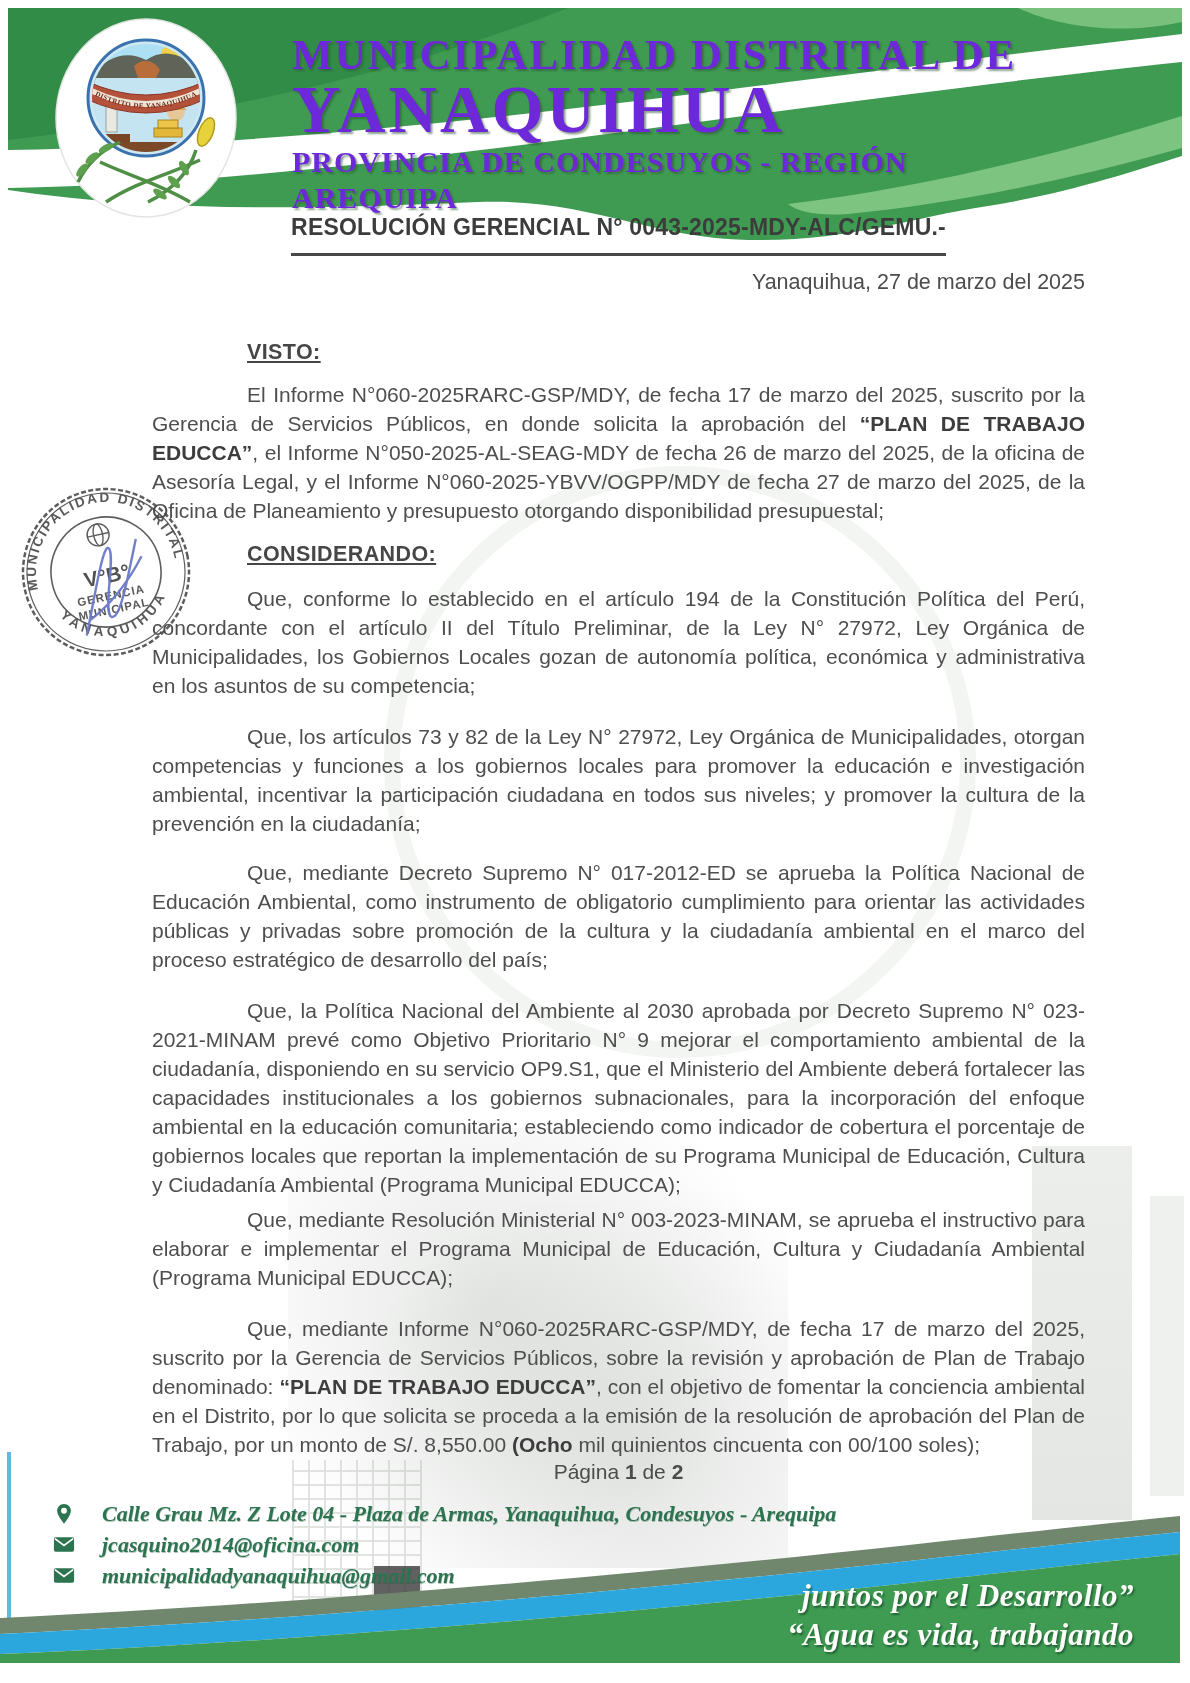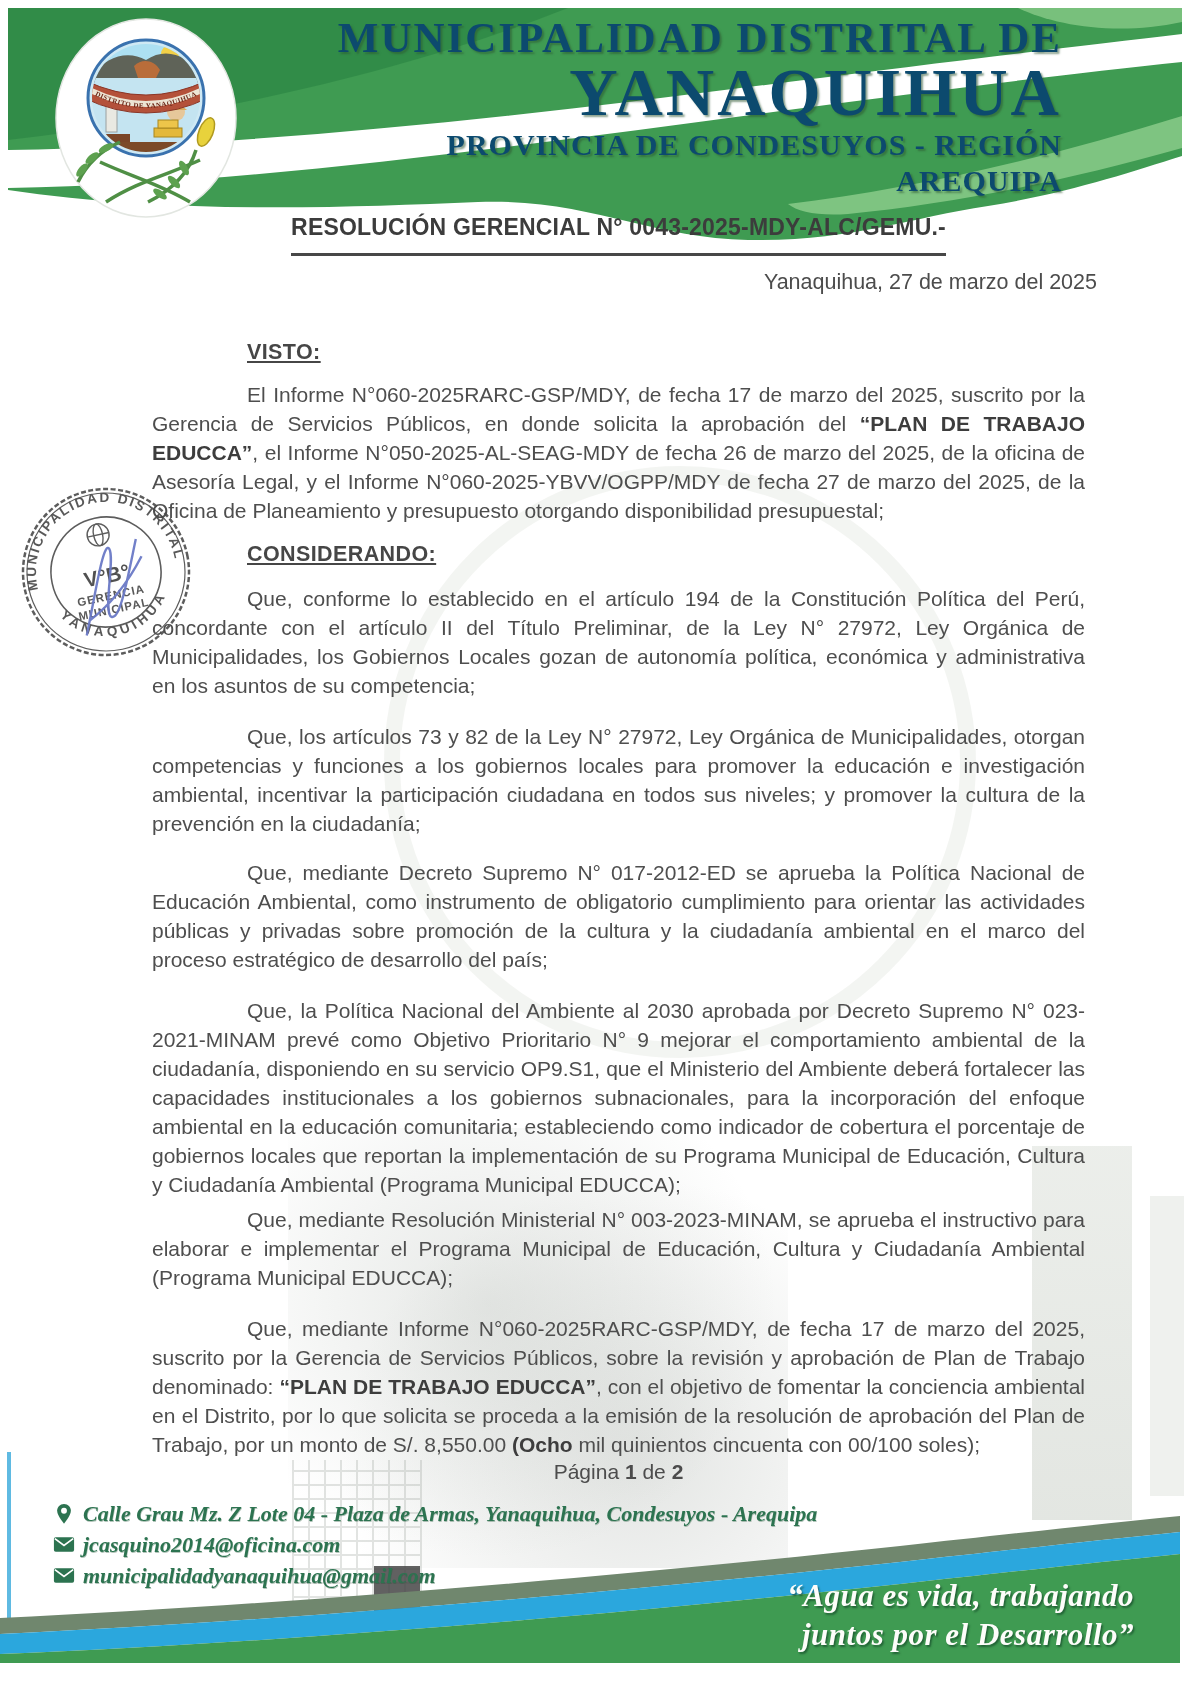--- a/index.html
+++ b/index.html
@@ -1,35 +1,35 @@
 <!DOCTYPE html>
 <html><head>
 <meta charset="utf-8">
 <style>
   html,body{margin:0;padding:0;background:#fff;}
   .page{position:relative;width:1190px;height:1683px;background:#ffffff;overflow:hidden;
         font-family:"Liberation Sans", sans-serif;}
   
   .header-band{position:absolute;top:8px;left:8px;width:1174px;height:235px;z-index:1;}
-  .org-block{position:absolute;top:15px;left:292px;width:770px;text-align:right;z-index:2;
-             color:#0c4a6e;font-family:"Liberation Serif", serif;font-weight:bold;
+  .org-block{position:absolute;top:32px;left:292px;width:770px;text-align:left;z-index:2;
+             color:#6d28d9;font-family:"Liberation Serif", serif;font-weight:bold;
              text-shadow:2px 2px 2px rgba(45,85,50,.55);}
   .org-l1{font-size:43px;letter-spacing:2px;line-height:46px;}
   .org-l2{font-size:67px;letter-spacing:3px;line-height:62px;}
   .org-l3{font-size:30px;letter-spacing:1px;line-height:36px;margin-top:4px;}
   .logo{position:absolute;top:14px;left:48px;width:196px;height:208px;z-index:3;}
   
   .doc-abs{position:absolute;left:152px;width:933px;color:#4e4e4e;font-size:21px;
            line-height:29px;text-align:justify;z-index:2;}
   .doc-abs b{color:#3d3d3d;}
   .para{text-indent:95px;}
   .title-wrap{position:absolute;top:214px;left:152px;width:933px;text-align:center;z-index:2;}
   .title-text{display:inline-block;font-weight:bold;font-size:23px;color:#3c3c3c;
               border-bottom:3px solid #474747;padding-bottom:12px;letter-spacing:.2px;}
-  .dateline{position:absolute;top:270px;left:164px;width:933px;text-align:right;
+  .dateline{position:absolute;top:270px;left:152px;width:933px;text-align:right;
             font-size:21.5px;color:#4c4c4c;z-index:2;}
   .sec-head{position:absolute;left:247px;font-weight:bold;text-decoration:underline;
             color:#464646;font-size:21.5px;letter-spacing:.4px;z-index:2;}
   .page-num{position:absolute;top:1460px;left:152px;width:933px;text-align:center;
             font-size:21px;color:#4c4c4c;z-index:2;}
   
   .stamp{position:absolute;left:18px;top:484px;width:176px;height:176px;
          transform:rotate(-12deg);opacity:.9;z-index:4;}
   
   .wm-circle{position:absolute;left:384px;top:466px;width:560px;height:560px;
@@ -45,21 +45,21 @@
            background:repeating-linear-gradient(0deg,#8e968e 0 2px,transparent 2px 14px),
                       repeating-linear-gradient(90deg,#8e968e 0 2px,transparent 2px 16px);}
   .wm-square{position:absolute;left:374px;top:1566px;width:46px;height:46px;
              background:#454545;opacity:.85;z-index:1;}
   .wm-blueline{position:absolute;left:7px;top:1452px;width:4px;height:168px;
                background:#2aa3d8;opacity:.75;z-index:1;}
   
   .contact{position:absolute;left:52px;top:1498px;z-index:6;
            font-family:"Liberation Serif", serif;font-style:italic;font-weight:bold;
            color:#2c7350;font-size:22px;text-shadow:.5px .5px 0 rgba(40,90,60,.35);}
-  .contact-line{display:flex;align-items:center;gap:7px;height:31px;}
+  .contact-line{display:flex;align-items:center;gap:26px;height:31px;}
   .c-icon{width:24px;height:24px;flex:0 0 24px;display:flex;align-items:center;justify-content:center;}
   .bottom-wave{position:absolute;left:0;top:1500px;width:1190px;height:183px;z-index:3;}
   .motto{position:absolute;right:56px;top:1576px;z-index:7;text-align:right;color:#fdfdfa;
          font-family:"Liberation Serif", serif;font-style:italic;font-weight:bold;
          font-size:31px;line-height:39px;letter-spacing:.5px;
          text-shadow:1.5px 1.5px 2px rgba(15,60,35,.6);}
 </style>
 </head>
 <body>
 
@@ -214,17 +214,17 @@
 
   <svg class="bottom-wave" viewBox="0 0 1190 183">
     <path d="M0,118 C300,104 640,74 900,46 C1010,34 1100,24 1180,16 L1180,32
              C1100,40 1010,50 900,62 C640,90 300,120 0,134 Z" fill="#70876e"></path>
     <path d="M0,134 C300,120 640,90 900,62 C1010,50 1100,40 1180,32 L1180,54
              C1100,62 1010,72 900,84 C640,112 300,142 0,154 Z" fill="#2ba7dd"></path>
     <path d="M0,154 C300,142 640,112 900,84 C1010,72 1100,62 1180,54 L1180,163 L0,163 Z" fill="#3f9b52"></path>
   </svg>
 
   <div class="motto">
+    <div>juntos por el Desarrollo”</div>
     <div>“Agua es vida, trabajando</div>
-    <div>juntos por el Desarrollo”</div>
   </div>
 
 </div>
 
 </body></html>

